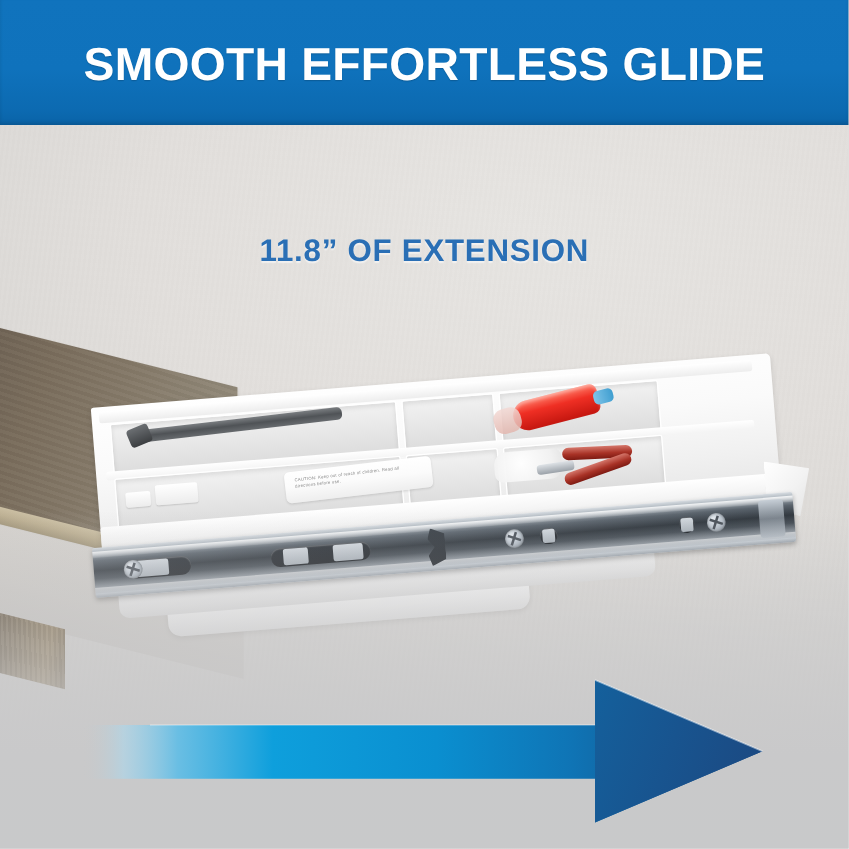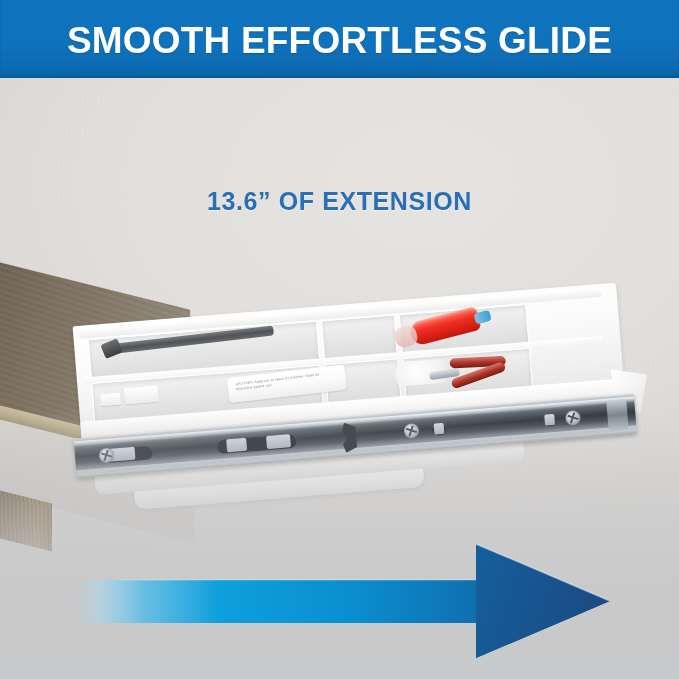--- a/index.html
+++ b/index.html
@@ -35,21 +35,21 @@
     position: absolute; inset: 0;
     background:
       repeating-linear-gradient(97deg, rgba(255,255,255,0.05) 0 2px, rgba(0,0,0,0.012) 2px 4px);
     opacity: .5;
   }
 
   
   .banner {
     position: absolute;
     left: 0; top: 0;
-    width: 679px; height: 78px;
+    width: 679px; height: 100px;
     background: linear-gradient(180deg, #1073bd 0%, #0f72bc 55%, #0c6ab1 88%, #0a63a7 100%);
     display: flex;
     align-items: center;
     justify-content: center;
     box-shadow: inset 0 -2px 3px rgba(0,0,0,0.12);
   }
   .banner-title {
     color: #ffffff;
     font-size: 37px;
     font-weight: bold;
@@ -442,15 +442,15 @@
         <path d="M 476,14 L 610,71" stroke="#ffffff" stroke-opacity="0.5" stroke-width="1.4" fill="none"></path>
         <path d="M 120,50 L 476,50" stroke="#ffffff" stroke-opacity="0.35" stroke-width="1.2" fill="none"></path>
       </svg>
     </div>
   </div>
 
   <div class="banner">
     <div class="banner-title">SMOOTH EFFORTLESS GLIDE</div>
   </div>
 
-  <div class="extension-label">13.6” OF EXTENSION</div>
+  <div class="extension-label">11.8” OF EXTENSION</div>
 
 </div>
 
 </body></html>

